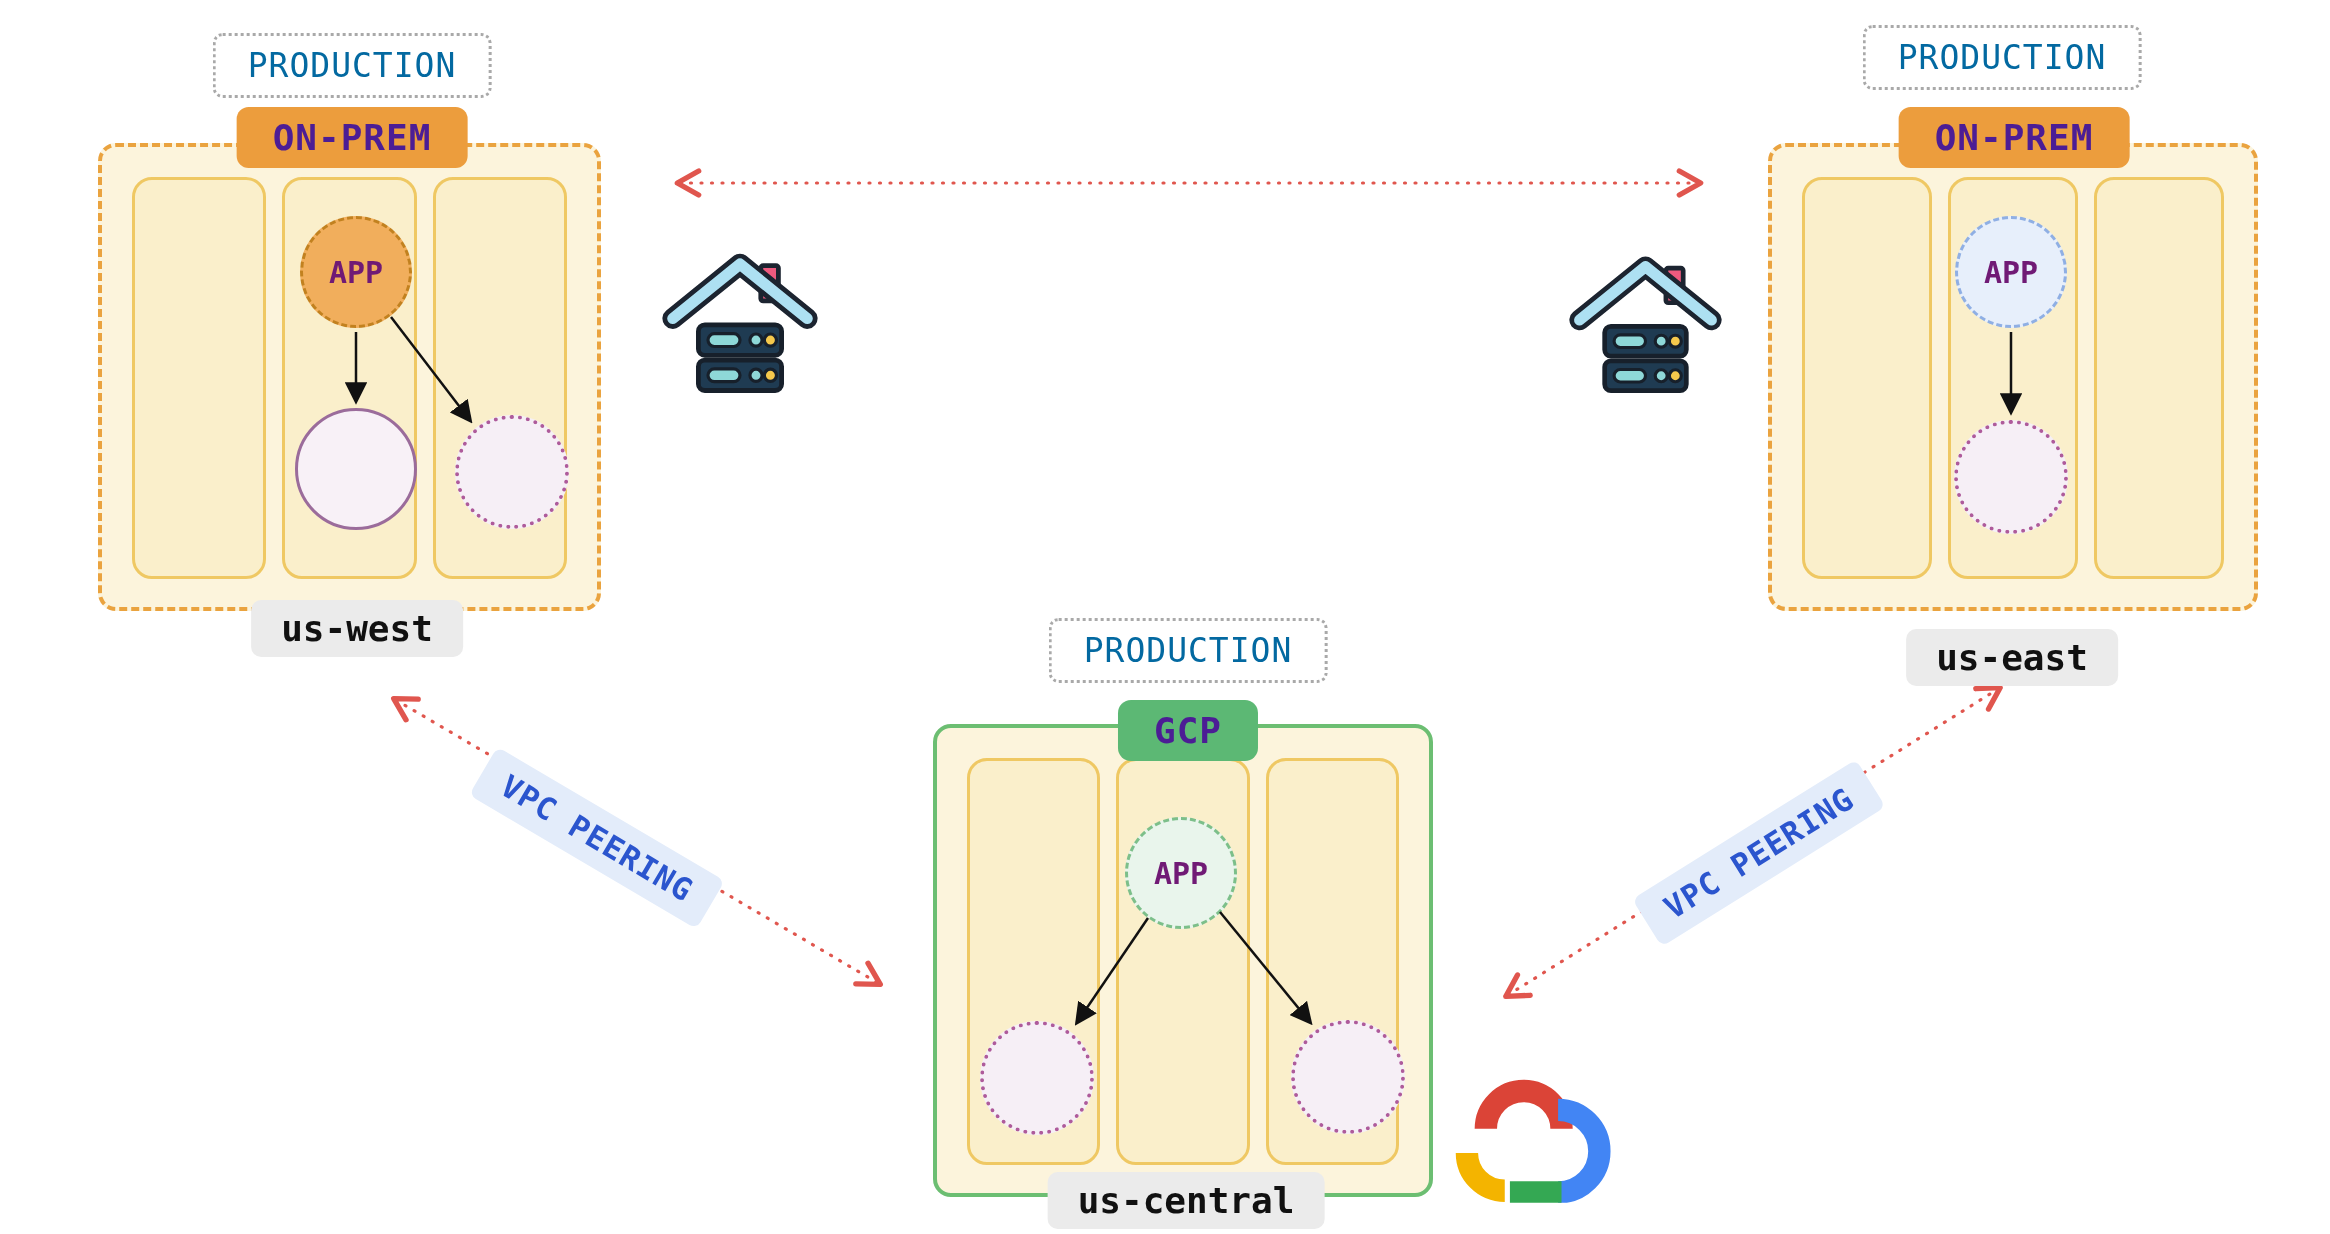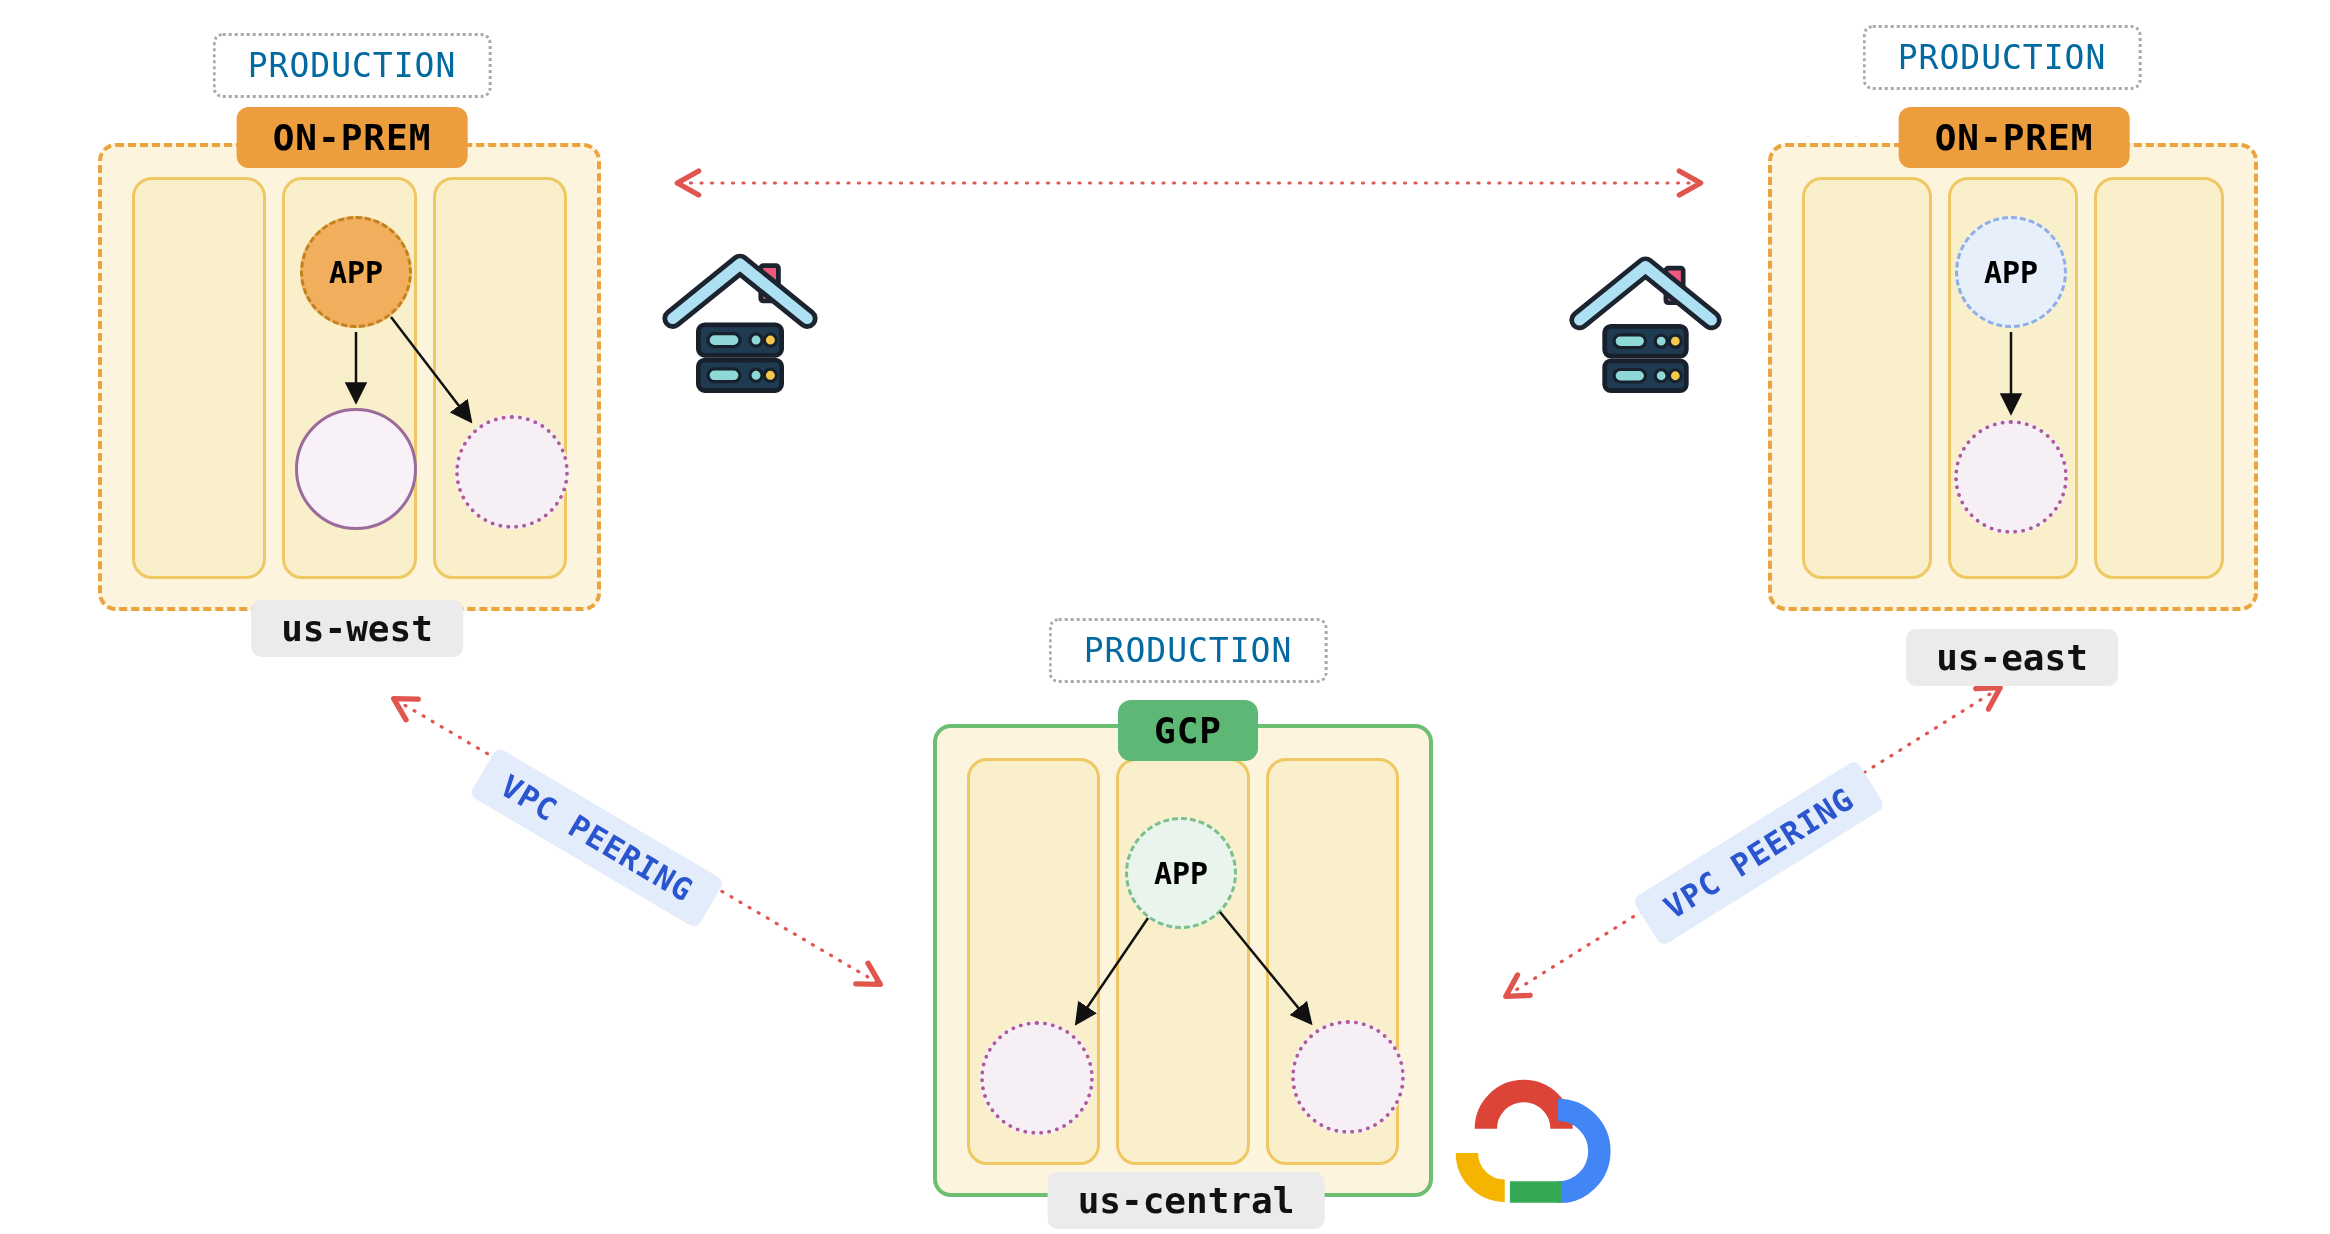--- a/index.html
+++ b/index.html
@@ -9,21 +9,21 @@
   }
   .abs { position:absolute; }
   .cx  { transform:translateX(-50%); }
 
   .env-label {
     border:3px dotted #a9a9a9; border-radius:10px; background:#ffffff;
     padding:10px 32px; font-size:33px; color:#0369a1; white-space:nowrap;
     z-index:6; letter-spacing:1px;
   }
   .badge {
-    border-radius:12px; color:#000000; font-weight:bold; font-size:36px;
+    border-radius:12px; color:#4c1d95; font-weight:bold; font-size:36px;
     padding:10px 36px; white-space:nowrap; z-index:6; letter-spacing:1px;
   }
   .badge.onprem { background:#ec9d3d; }
   .badge.gcp    { background:#5cb874; }
 
   .container-box {
     border-radius:18px; display:flex; gap:16px; padding:30px 30px 28px;
     box-sizing:border-box; z-index:1;
   }
   .container-box.onprem { background:#fcf4dc; border:4px dashed #eaa33f; }
@@ -32,21 +32,21 @@
     flex:1; border:3px solid #efc863; border-radius:20px; background:#faefcb;
   }
 
   .region-pill {
     background:#ebebeb; border-radius:10px; font-weight:bold; font-size:36px;
     padding:8px 30px; color:#111; white-space:nowrap; z-index:6;
   }
 
   .node {
     border-radius:50%; display:flex; align-items:center; justify-content:center;
-    box-sizing:border-box; font-weight:bold; font-size:30px; color:#000000; z-index:4;
+    box-sizing:border-box; font-weight:bold; font-size:30px; color:#701a75; z-index:4;
   }
   .node.app-orange   { width:112px; height:112px; background:#f1ae5c; border:3px dashed #c2811f; }
   .node.app-blue     { width:112px; height:112px; background:#e7effb; border:3px dashed #8fafe4; }
   .node.app-green    { width:112px; height:112px; background:#e9f5ec; border:3px dashed #7cbf8a; }
   .node.solid-purple { width:122px; height:122px; background:#f8f1f7; border:3px solid #9b6c9b; }
   .node.dotted-purple{ width:114px; height:114px; background:#f6eff6; border:4px dotted #ae5b9b; }
 
   .peering-label {
     background:#e3ecfa; border-radius:8px; color:#2b55ce; font-weight:bold;
     font-size:31px; padding:10px 24px; white-space:nowrap; letter-spacing:1px; z-index:7;

